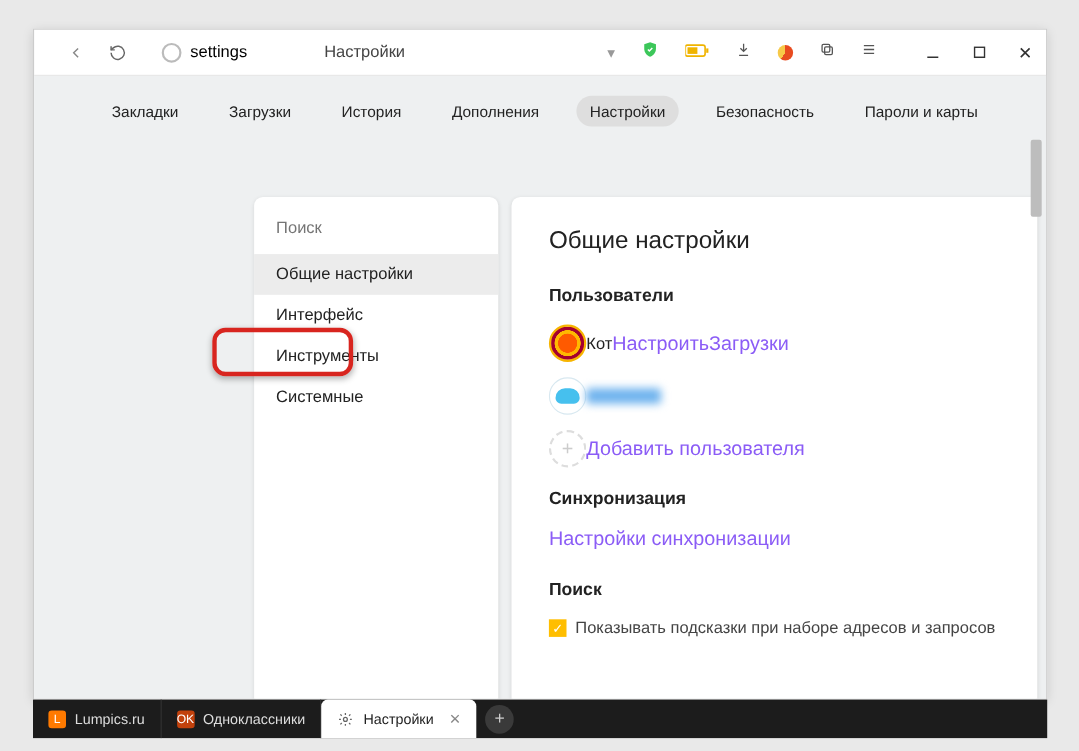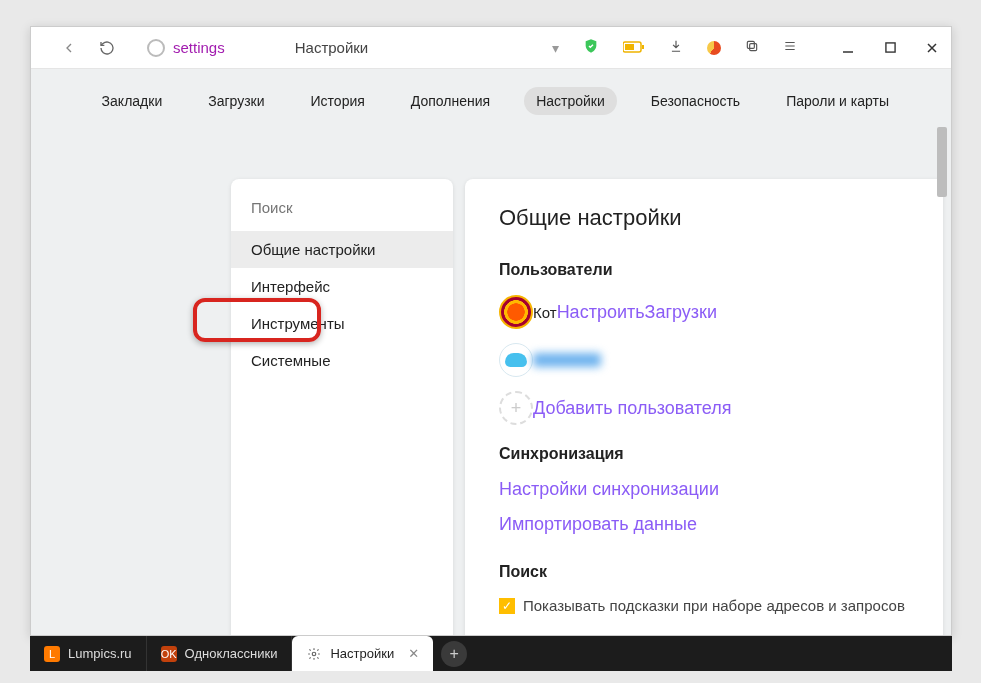--- a/index.html
+++ b/index.html
@@ -6,21 +6,21 @@
   body { width: 981px; height: 683px; background: #e9e9e9; overflow: hidden; position: relative; }
   .window { position: absolute; left: 30px; top: 26px; width: 922px; height: 610px; background: #fff; border: 1px solid #ccc; box-shadow: 0 2px 10px rgba(0,0,0,0.15); display: flex; flex-direction: column; }
 
   
   .titlebar { height: 42px; display: flex; align-items: center; padding: 0 6px 0 24px; border-bottom: 1px solid #e5e5e5; }
   .tb-btn { width: 28px; height: 28px; display: flex; align-items: center; justify-content: center; border-radius: 4px; color: #555; }
   .tb-btn svg { width: 16px; height: 16px; }
   .tb-sp { width: 10px; }
   .addr { display: flex; align-items: center; gap: 8px; margin-left: 6px; }
   .addr .yicon { width: 18px; height: 18px; border: 2px solid #bbb; border-radius: 50%; display:flex; align-items:center; justify-content:center; font-size:10px; color:#bbb; }
-  .addr .txt { color: #a21caf; font-size: 15px; }
+  .addr .txt { color: #000000; font-size: 15px; }
   .page-label { margin-left: 70px; color: #444; font-size: 15px; }
   .tb-right { margin-left: auto; display:flex; align-items:center; gap:24px; padding-right:6px; }
   .win-ctrl { display:flex; align-items:center; gap:28px; margin-left:20px; }
   .win-ctrl .wbtn { width:14px; height:14px; display:flex; align-items:center; justify-content:center; color:#333; }
 
   
   .chrome-body { flex:1; background:#eef0f1; position:relative; overflow:hidden; }
   .nav-tabs { display:flex; justify-content:flex-end; gap:22px; padding:18px 50px 48px 0; font-size:14px; color:#222; }
   .nav-tabs .tab { padding:6px 12px; border-radius:14px; cursor:pointer; }
   .nav-tabs .tab.active { background:#dedede; }
@@ -184,21 +184,20 @@
           <div class="blur-box"></div>
         </div>
         <div class="user-row">
           <div class="avatar plus">+</div>
           <span class="link">Добавить пользователя</span>
         </div>
 
         <h3>Синхронизация</h3>
         <div class="sync-links">
           <span class="link">Настройки синхронизации</span>
-          <span class="link">Импортировать данные</span>
         </div>
 
         <div class="search-sec">
           <h3>Поиск</h3>
           <div class="chk-row">
             <span class="chk">✓</span>
             <span>Показывать подсказки при наборе адресов и запросов</span>
           </div>
         </div>
       </div>

